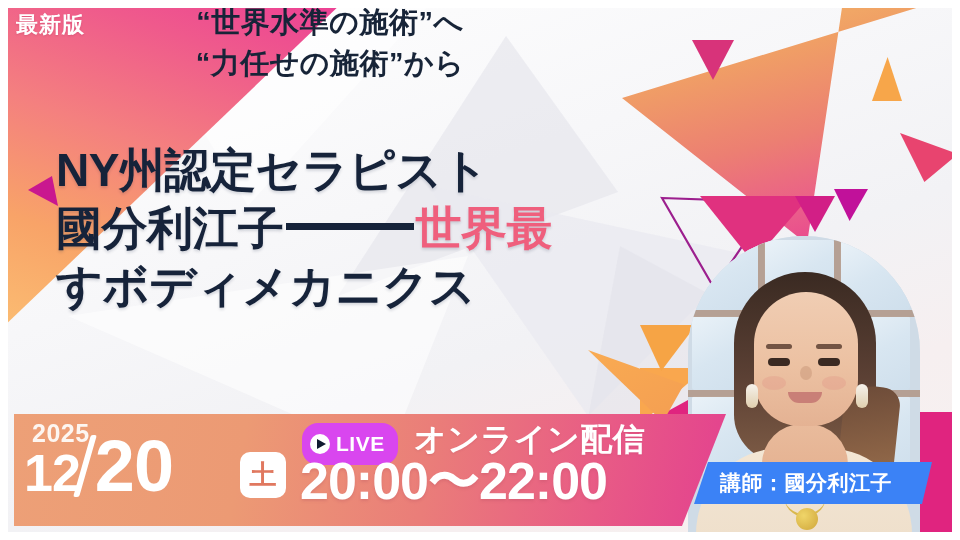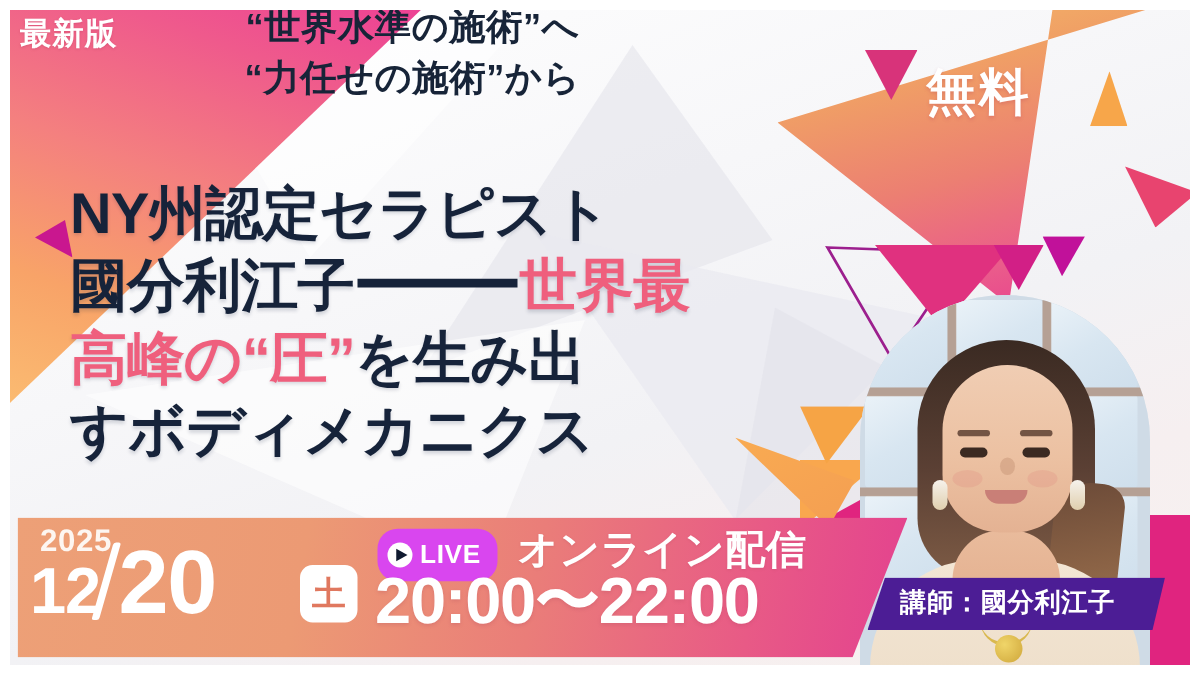--- a/index.html
+++ b/index.html
@@ -46,21 +46,21 @@
     position: absolute;
     left: 28px; top: 176px;
     width: 34px; height: 36px;
     background: #c9178f;
     clip-path: polygon(0 14px, 24px 0, 30px 30px);
   }
   .badge-new {
     position: absolute;
     left: 16px; top: 10px;
     color: #ffffff;
-    font-size: 25px;
+    font-size: 22px;
     font-weight: 700;
     letter-spacing: 1px;
     text-shadow: 0 1px 2px rgba(160,40,80,0.25);
   }
 
   
   .tri-big {
     position: absolute;
     left: 622px; top: -6px;
     width: 340px; height: 250px;
@@ -368,21 +368,21 @@
     letter-spacing: -1px;
     line-height: 1;
     text-shadow: 0 2px 3px rgba(170,70,90,0.22);
   }
 
   
   .speaker {
     position: absolute;
     left: 694px; top: 462px;
     width: 238px; height: 44px;
-    background: #4c1d95;
+    background: #3b82f6;
     clip-path: polygon(14px 0, 238px 0, 228px 42px, 0 42px);
     color: #ffffff;
     font-size: 21px;
     font-weight: 700;
     line-height: 42px;
     padding-left: 26px;
     box-sizing: border-box;
     letter-spacing: 0.5px;
   }
 
@@ -407,21 +407,20 @@
     <div class="facet" style="left:60px;top:250px;width:400px;height:200px;clip-path:polygon(0 30%,100% 0,80% 100%);"></div>
     <div class="facet dim" style="left:560px;top:240px;width:260px;height:280px;clip-path:polygon(20% 0,100% 40%,0 100%);"></div>
   </div>
 
   <div class="corner-wedge"></div>
   <div class="corner-wedge-tip"></div>
   <div class="badge-new">最新版</div>
 
   <div class="tri-big"></div>
   <div class="free-text">
-    <div>無料</div>
   </div>
 
   <div class="tri tri-pink-a"></div>
   <div class="tri tri-orange-a"></div>
   <div class="tri tri-pink-b"></div>
   <div class="tri tri-magenta-a"></div>
   <div class="tri-outline-a">
     <svg width="230" height="118" viewBox="0 0 230 118">
       <polygon points="6,112 214,22 120,64" fill="none" stroke="#9c1f8e" stroke-width="2.2"></polygon>
     </svg>
@@ -476,23 +475,20 @@
   <div class="subhead">
     <div>“世界水準の施術”へ</div>
     <div>“力任せの施術”から</div>
   </div>
 
   <div class="headline">
     <div>NY州認定セラピスト</div>
     <div>
       <span>國分利江子</span><span class="rule"></span><span class="pink">世界最</span>
     </div>
-    <div>
-      <span class="pink">高峰の“圧”</span><span>を生み出</span>
-    </div>
     <div>すボディメカニクス</div>
   </div>
 
   <div class="bottom-bar"></div>
   <div class="year">2025</div>
   <div class="date-main">
     <span class="m">12</span><span class="slash"></span><span class="d">20</span>
   </div>
   <div class="dow">土</div>
   <div class="live-badge">

